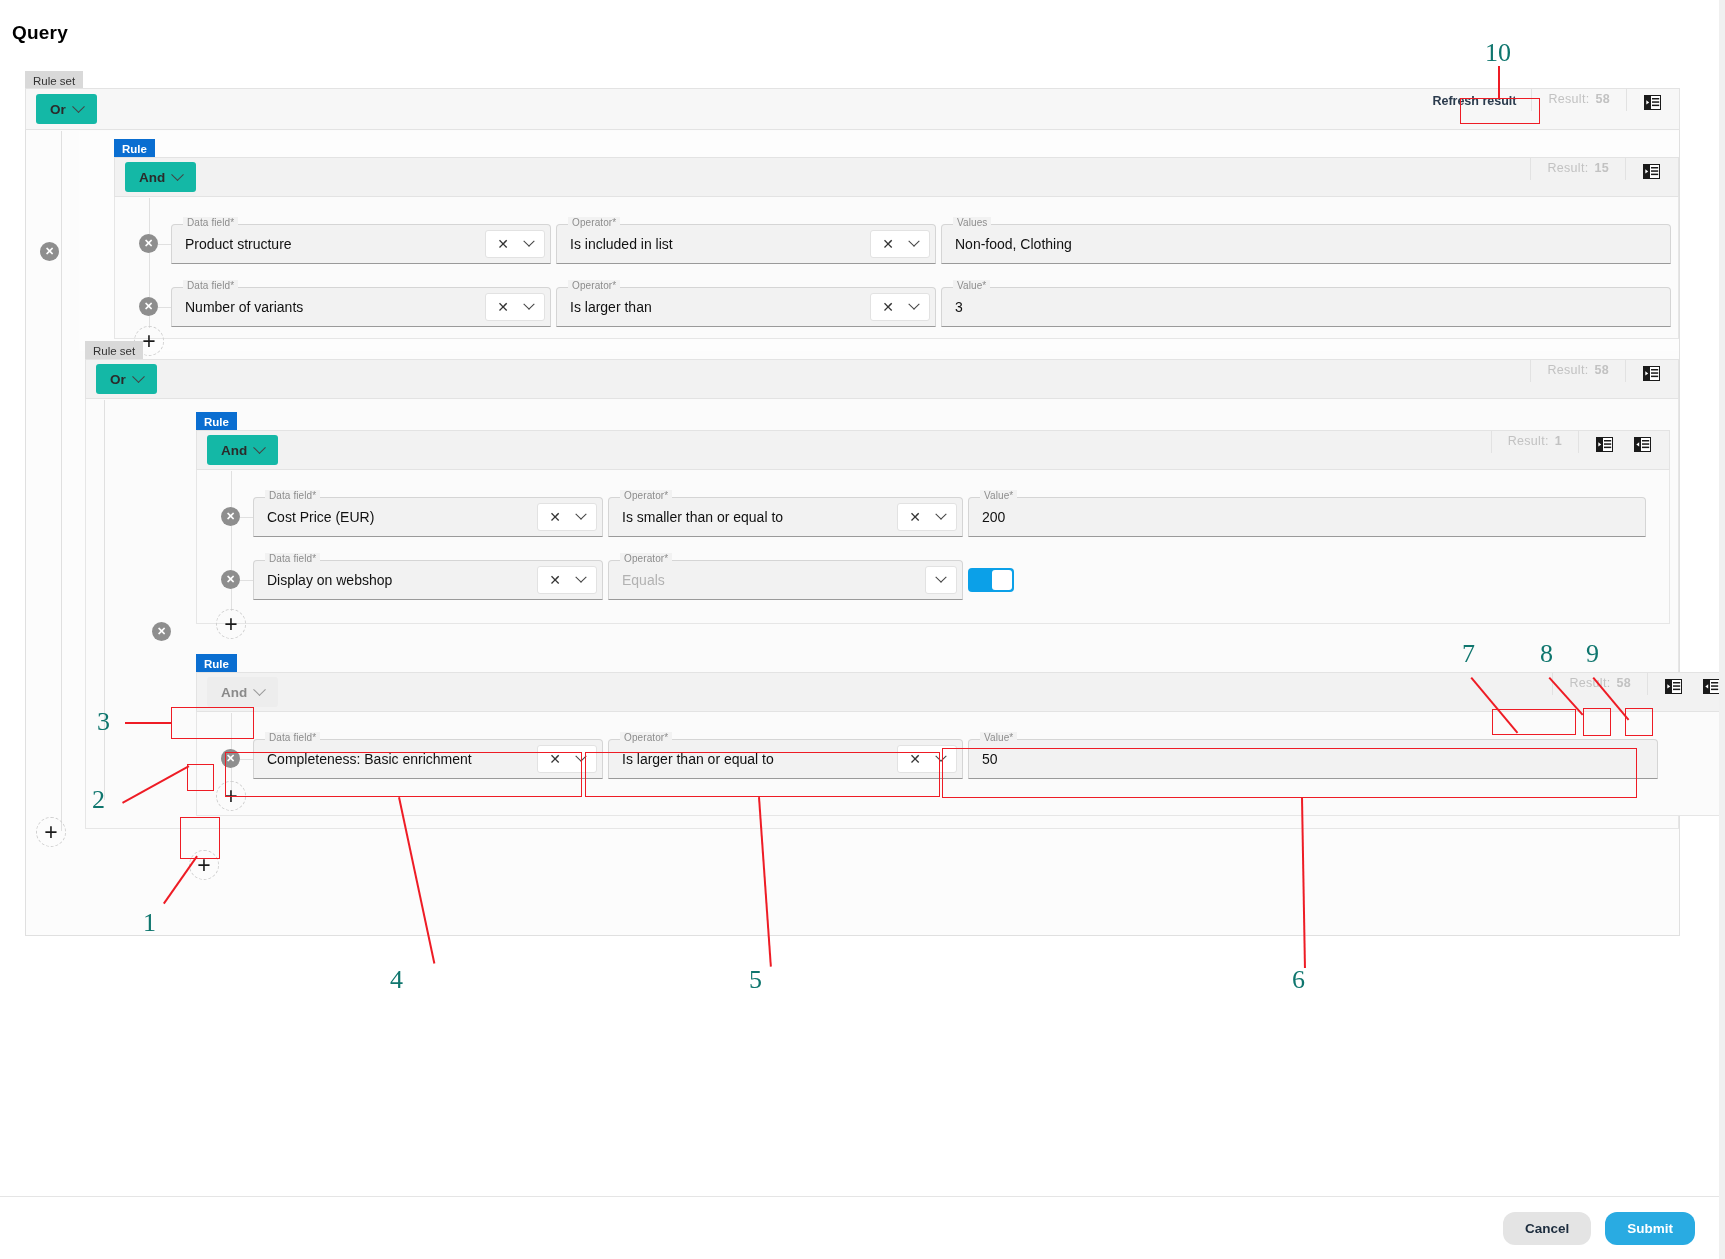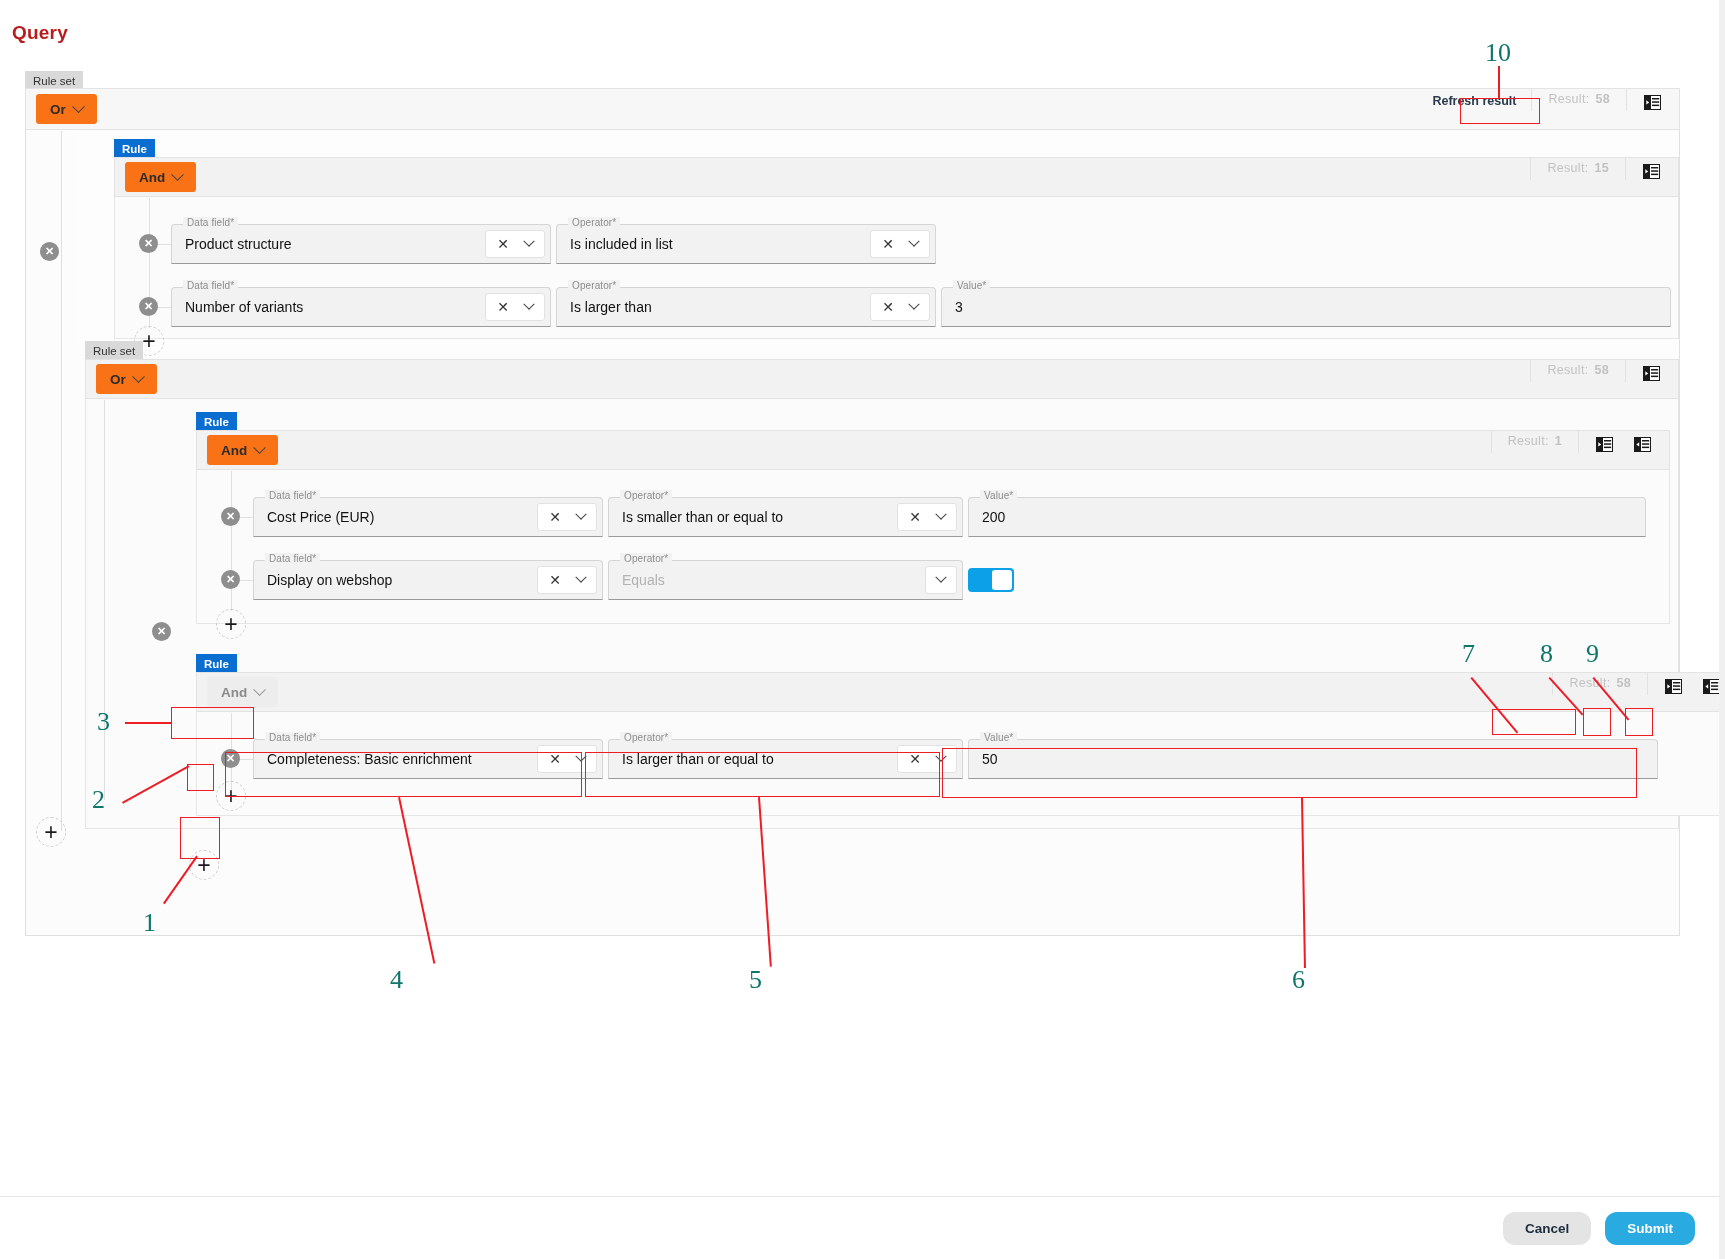--- a/index.html
+++ b/index.html
@@ -6,21 +6,21 @@
   html, body {
     width: 1725px; height: 1259px;
     background: #ffffff;
     font-family: "Liberation Sans", sans-serif;
     overflow: hidden;
   }
   .page { position: relative; width: 1725px; height: 1259px; background:#fff; }
 
   .page-title {
     position: absolute; left: 12px; top: 22px;
-    font-size: 19px; font-weight: bold; color: #b91c1c;
+    font-size: 19px; font-weight: bold; color: #000000;
     letter-spacing: .2px;
   }
 
   
   .outer-frame {
     position: absolute; left: 25px; top: 88px;
     width: 1655px; height: 848px;
     background: #fcfcfc;
     border: 1px solid #e0e0e0;
   }
@@ -35,21 +35,21 @@
 
   .bar {
     position: absolute;
     background: #f2f2f2;
     border: 1px solid #e3e3e3;
     display: flex; align-items: center;
   }
 
   .logic-sel {
     display:flex; align-items:center; gap:8px;
-    background:#f97316; border-radius:3px;
+    background:#14b8a6; border-radius:3px;
     height: 30px; padding: 0 14px;
     font-size: 13.5px; font-weight: bold; color:#2b2b2b;
     cursor: pointer;
   }
   .logic-sel.muted { color:#8a8a8a; background:#ededed; }
   .caret {
     width:9px; height:9px; border-right:1.6px solid #444; border-bottom:1.6px solid #444;
     transform: rotate(45deg) translate(-2px,-2px);
   }
   .logic-sel.muted .caret { border-color:#9a9a9a; }
@@ -253,20 +253,24 @@
         <div class="field" style="left:441px; top:66px; width:380px;">
           <span class="lab">Operator*</span>
           <span class="val">Is included in list</span>
           <span class="field-ctrls">
             <span class="xbtn">✕</span>
             <span class="dcar">
                 <i></i>
               </span>
           </span>
         </div>
+        <div class="field" style="left:826px; top:66px; width:730px;">
+          <span class="lab">Values</span>
+          <span class="val">Non-food, Clothing</span>
+        </div>
 
         <div class="hline" style="left:34px; top:149px; width:22px;"></div>
         <div class="del" style="left:24px; top:139px;">✕</div>
         <div class="field" style="left:56px; top:129px; width:380px;">
           <span class="lab">Data field*</span>
           <span class="val">Number of variants</span>
           <span class="field-ctrls">
             <span class="xbtn">✕</span>
             <span class="dcar">
                 <i></i>

